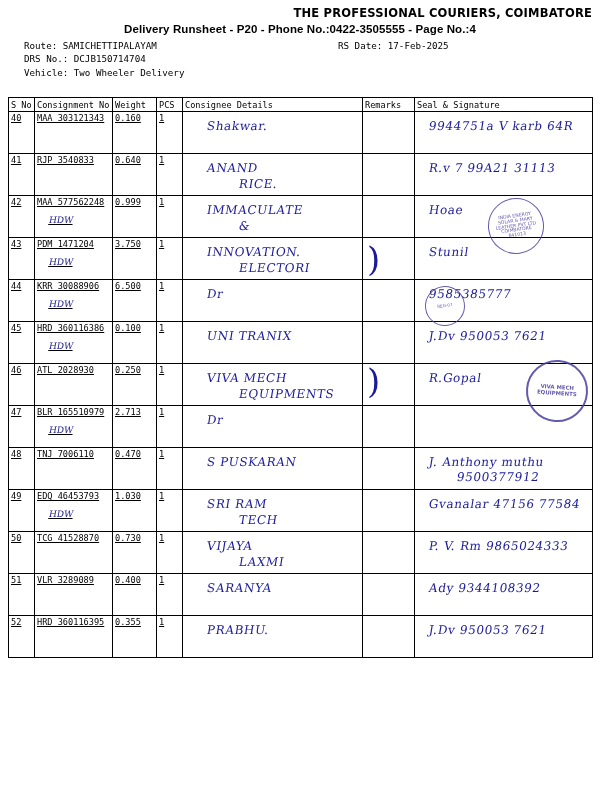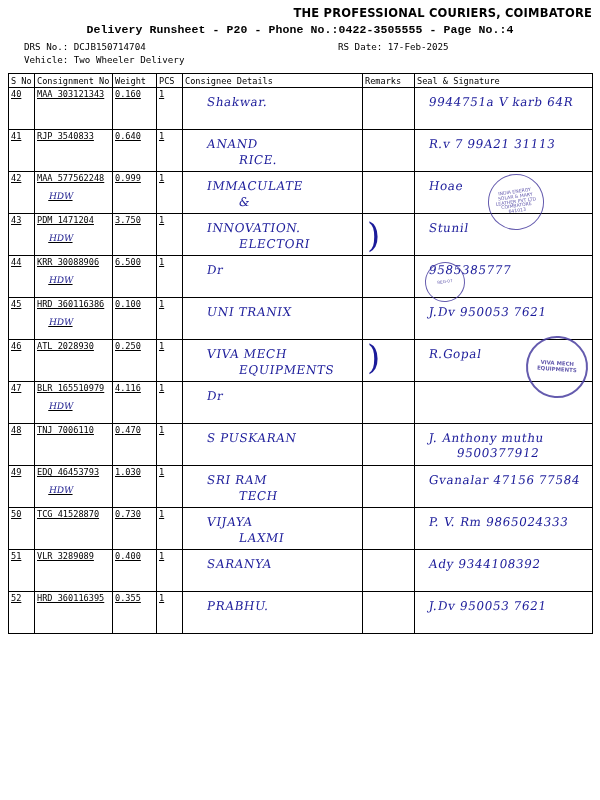--- a/index.html
+++ b/index.html
@@ -22,40 +22,40 @@
   }
   .company {
     text-align: right;
     font-family: "DejaVu Sans", sans-serif;
     font-weight: bold;
     font-size: 11.5px;
     letter-spacing: 0.2px;
   }
   .title {
     text-align: center;
-    font-family: Liberation Mono, monospace;
+    font-family: Liberation Sans, sans-serif;
     font-weight: bold;
     font-size: 11.5px;
     margin-top: 3px;
     letter-spacing: 0.1px;
   }
   .meta {
     display: flex;
     margin-top: 4px;
     font-size: 9.2px;
     line-height: 1.45;
   }
   .meta-left { width: 330px; padding-left: 16px; }
   .meta-right { flex: 1; }
   .meta-row { white-space: pre; }
 
   table.runsheet {
     width: 100%;
     border-collapse: collapse;
-    margin-top: 6px;
+    margin-top: 18px;
     table-layout: fixed;
   }
   table.runsheet th, table.runsheet td {
     border: 1px solid #000;
     font-size: 8.6px;
     padding: 1px 2px;
     vertical-align: top;
     font-family: "DejaVu Sans Mono", monospace;
   }
   table.runsheet th {
@@ -142,20 +142,21 @@
 <body>
 
 <div class="page">
   <div class="sheet">
 
     <div class="company">THE PROFESSIONAL COURIERS, COIMBATORE</div>
     <div class="title">Delivery Runsheet - P20 - Phone No.:0422-3505555 - Page No.:4</div>
 
     <div class="meta">
       <div class="meta-left">
+        <div class="meta-row">Route: SAMICHETTIPALAYAM</div>
         <div class="meta-row">DRS No.: DCJB150714704</div>
         <div class="meta-row">Vehicle: Two Wheeler Delivery</div>
       </div>
       <div class="meta-right">
         <div class="meta-row">RS Date: 17-Feb-2025</div>
       </div>
     </div>
 
     <table class="runsheet">
       <colgroup>
@@ -277,21 +278,21 @@
               <span class="blue-scribble" style="left: 4px; top: 0px;">)</span>
             </td>
             <td class="seal">
               <span class="s1"><span class="hw md">R.Gopal</span></span>
               <div class="stamp c">VIVA MECH EQUIPMENTS</div>
             </td>
           </tr>
           <tr>
             <td class="sno">47</td>
             <td class="cn"><span>BLR 165510979</span><span class="hdw">HDW</span></td>
-            <td class="wt">4.116</td>
+            <td class="wt">2.713</td>
             <td class="pcs">1</td>
             <td class="cons">
               <span class="l1"><span class="hw md">Dr</span></span>
             </td>
             <td class="rem"></td>
             <td class="seal"></td>
           </tr>
           <tr>
             <td class="sno">48</td>
             <td class="cn"><span>TNJ 7006110</span></td>

